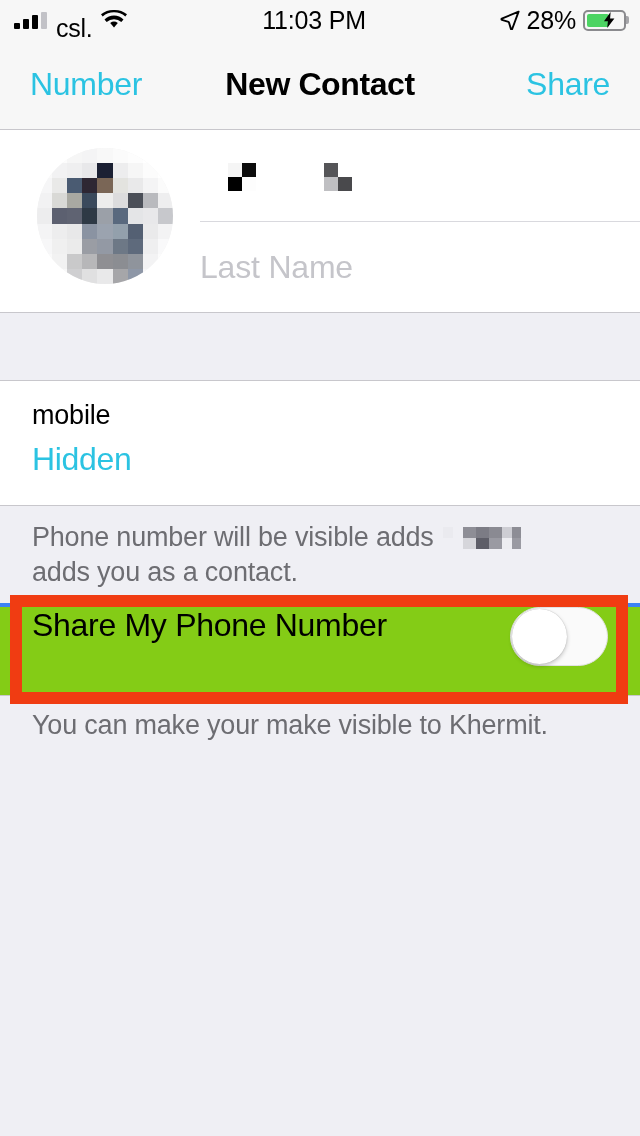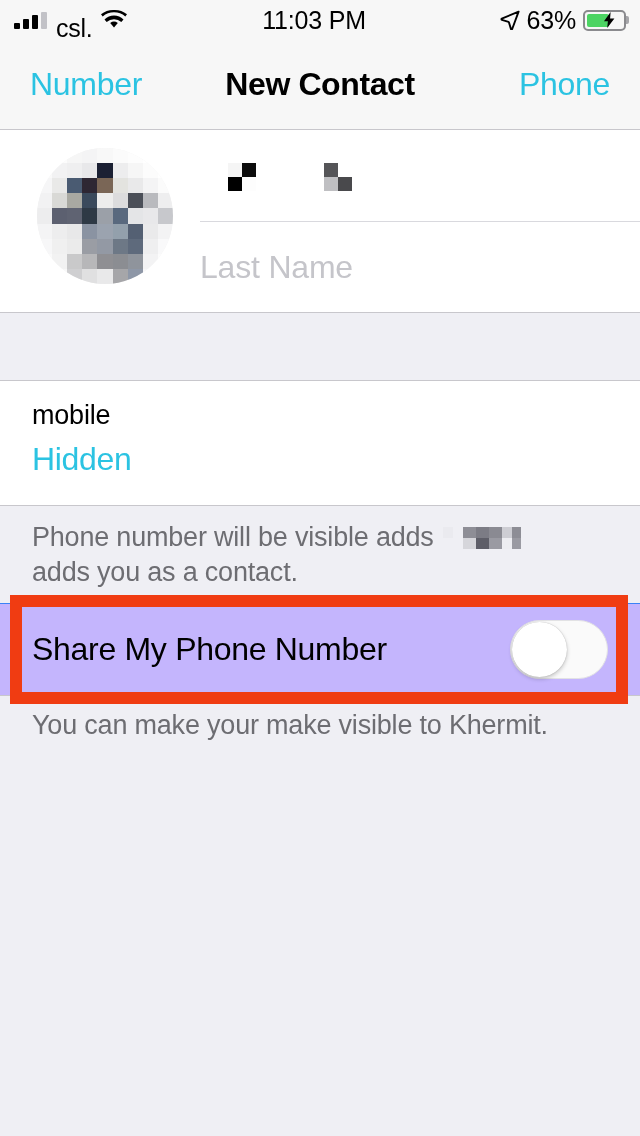--- a/index.html
+++ b/index.html
@@ -265,26 +265,26 @@
     height: 26px;
     margin: 0 2px;
   }
   .note-1 .inline-redact b { position: absolute; display: block; }
 
   
   .share-wrap {
     position: relative;
   }
   .share-row {
-    background: #c4b5fd;
+    background: #84cc16;
     height: 93px;
-    border-top: 1px solid #3b82f6;
+    border-top: 4px solid #3b82f6;
     border-bottom: 1px solid #C8C7CC;
     display: flex;
-    align-items: center;
+    align-items: flex-start;
     justify-content: space-between;
     padding: 0 32px;
     box-sizing: border-box;
   }
   .share-label {
     font-size: 32px;
     color: #000;
     letter-spacing: -0.3px;
   }
   .toggle {
@@ -349,34 +349,34 @@
       <path d="M13 2.3 a17.6 17.6 0 0 0 -11.3 4.1 L0 4.2 A21 21 0 0 1 13 0 a21 21 0 0 1 13 4.2 l-1.7 2.2 A17.6 17.6 0 0 0 13 2.3 Z" fill="#000"></path>
     </svg>
   </div>
 
   <div class="status-center">11:03 PM</div>
 
   <div class="status-right">
     <svg class="loc-icon" viewBox="0 0 20 20">
       <path d="M18.6 1.6 L1.8 8.6 a0.7 0.7 0 0 0 0.1 1.3 l6.6 2 a0.6 0.6 0 0 1 0.4 0.4 l2 6.6 a0.7 0.7 0 0 0 1.3 0.1 Z" fill="none" stroke="#000" stroke-width="1.9" stroke-linejoin="round"></path>
     </svg>
-    <div class="batt-pct">63%</div>
+    <div class="batt-pct">28%</div>
     <div class="battery">
       <div class="battery-fill" style="width: 63%;"></div>
       <svg class="bolt" viewBox="0 0 11 16">
         <path d="M6.6 0 L0 9.2 h3.9 L3.2 16 L10.4 6.4 H6.1 Z" fill="#000"></path>
       </svg>
     </div>
   </div>
 </div>
 
 <div class="nav-bar">
   <button class="nav-btn">Number</button>
   <div class="nav-title">New Contact</div>
-  <button class="nav-btn nav-done">Phone</button>
+  <button class="nav-btn nav-done">Share</button>
 </div>
 
 <div class="name-card">
   <div class="avatar">
     <div class="avatar-pixels">
       <span style="background:#FDFDFD"></span>
         <span style="background:#FCFCFC"></span>
         <span style="background:#F6F6F6"></span>
         <span style="background:#F4F4F5"></span>
         <span style="background:#F8F8F8"></span>

